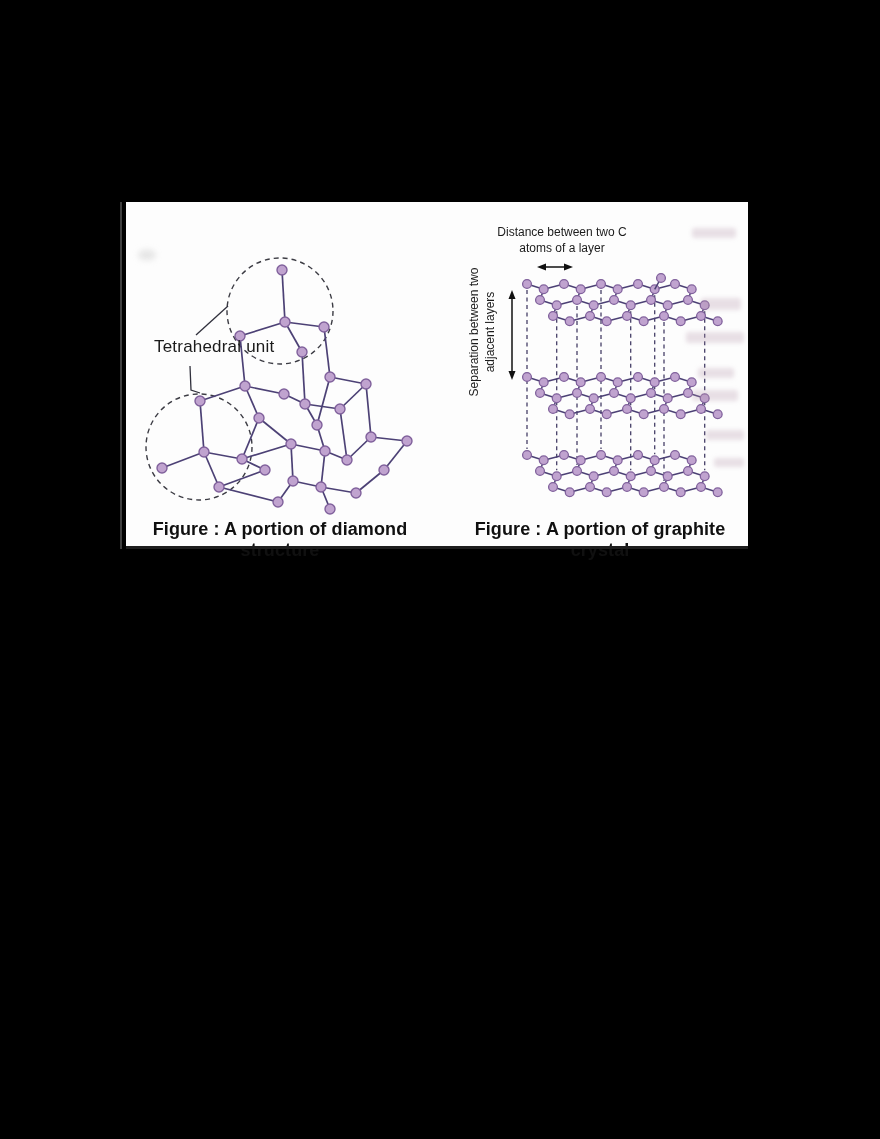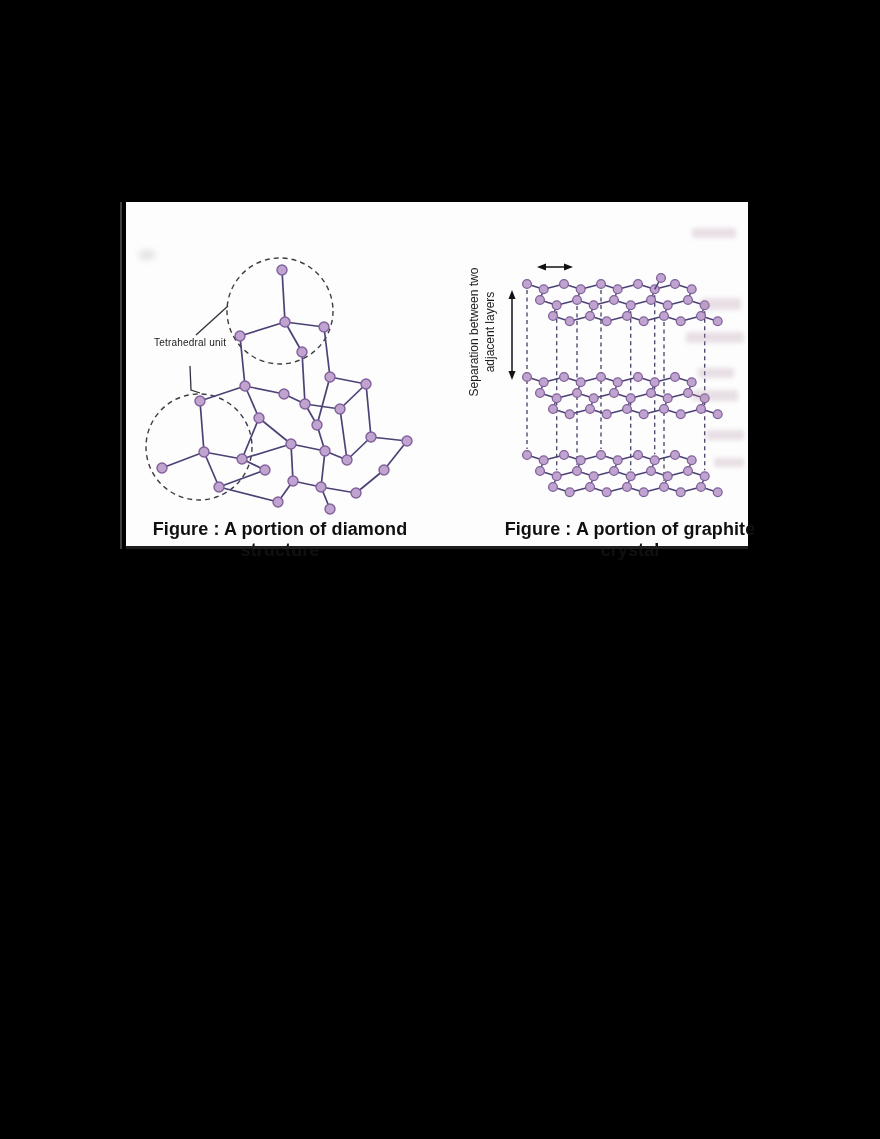--- a/index.html
+++ b/index.html
@@ -13,30 +13,30 @@
   }
   .scan .edge-shadow{
     position:absolute;left:-6px;top:0;width:2px;height:100%;
     background:#3f3f3f;
   }
   .scan .bottom-rule{
     position:absolute;left:0;bottom:0;width:100%;height:3px;background:#1e1e1e;
   }
   svg.diagram{position:absolute;left:0;top:0;}
   .lbl{position:absolute;color:#1b1b1b;}
-  .lbl-tetra{left:28px;top:135px;font-size:10px;letter-spacing:.2px;white-space:nowrap;}
+  .lbl-tetra{left:28px;top:135px;font-size:17px;letter-spacing:.2px;white-space:nowrap;}
   .lbl-dist{left:350px;top:23px;width:172px;text-align:center;font-size:12px;line-height:1.3;}
   .lbl-sep{
     left:287px;top:113px;width:140px;height:34px;text-align:center;
     font-size:12px;line-height:16px;transform:rotate(-90deg);transform-origin:50% 50%;
     white-space:nowrap;
   }
   .caption{position:absolute;top:317px;font-weight:bold;font-size:18px;color:#101010;text-align:center;letter-spacing:.1px;}
   .caption-left{left:4px;width:300px;}
-  .caption-right{left:366px;width:276px;}
+  .caption-right{left:336px;width:276px;}
   .ghost{position:absolute;background:rgba(178,146,170,0.28);filter:blur(2px);border-radius:2px;}
   .smudge{position:absolute;background:rgba(205,205,205,0.55);filter:blur(3px);border-radius:50%;}
 </style>
 </head>
 <body>
 
 <div class="scan">
   <div class="edge-shadow"></div>
 
   <svg class="diagram" width="622" height="347" viewBox="0 0 622 347">
@@ -333,20 +333,24 @@
         <polygon points="411,65 420,61.5 420,68.5" fill="#111111"></polygon>
         <polygon points="447,65 438,61.5 438,68.5" fill="#111111"></polygon>
         <line x1="386" y1="95" x2="386" y2="171" stroke="#111111" stroke-width="1.5"></line>
         <polygon points="386,88 382.5,97 389.5,97" fill="#111111"></polygon>
         <polygon points="386,178 382.5,169 389.5,169" fill="#111111"></polygon>
       </g>
   </svg>
 
   <div class="lbl lbl-tetra">Tetrahedral unit</div>
 
+  <div class="lbl lbl-dist">
+    <span>Distance between two C</span><br>
+    <span>atoms of a layer</span>
+  </div>
 
   <div class="lbl lbl-sep">
     <span>Separation between two</span><br>
     <span>adjacent layers</span>
   </div>
 
   <div class="caption caption-left">Figure : A portion of diamond structure</div>
   <div class="caption caption-right">Figure : A portion of graphite crystal</div>
 
   <div class="ghost" style="left:566px;top:26px;width:44px;height:10px;"></div>

